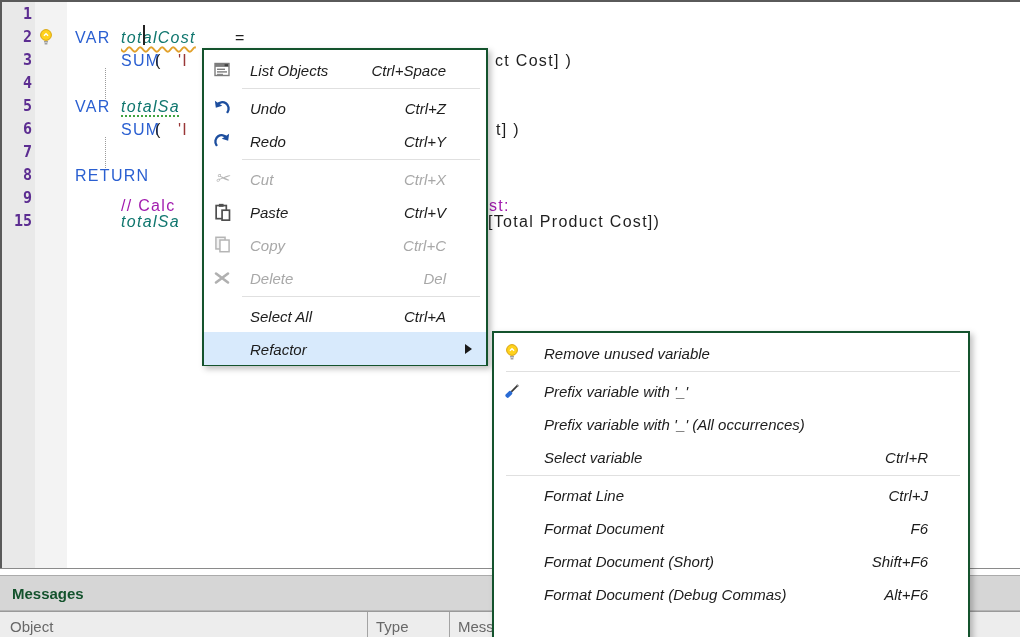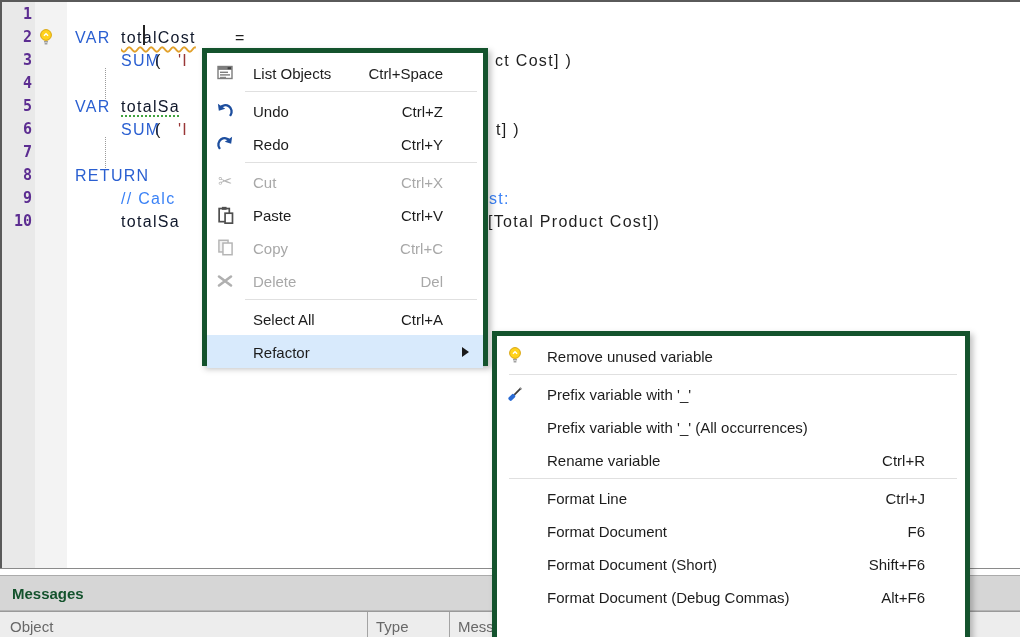--- a/index.html
+++ b/index.html
@@ -16,33 +16,33 @@
   #icon-margin{left:35px;top:2px;width:32px;height:566px;background:#f3f3f3;}
   #editor-bottom-border{left:0;top:568px;width:1020px;height:1px;background:#8a8a8a;}
 
   .code, .lnum{
     font-family:"DejaVu Sans Mono","Liberation Mono",monospace;
     font-weight:bold;white-space:pre;
   }
   .lnum{font-size:15px;color:#5c2d91;width:29px;text-align:right;line-height:23px;}
   .codeseg{font-size:16px;letter-spacing:1.3px;line-height:23px;}
   .kw{color:#2a5fd1;}
-  .vr{color:#0f172a;}
+  .vr{color:#0f766e;font-style:italic;}
   .st{color:#993737;}
-  .cm{color:#3b82f6;}
+  .cm{color:#a21caf;margin-top:7px;}
   .pn{color:#1f1f1f;}
   .wavy{text-decoration:underline wavy #e2a12b 1.5px;text-underline-offset:3px;}
   .dotgreen{text-decoration:underline dotted #3fa33f 2px;text-underline-offset:3px;}
   #caret{left:143px;top:25px;width:2px;height:20px;background:#222;}
   .indent-guide{width:1px;border-left:1px dotted #9a9a9a;}
 
   
   .menu{
-    position:absolute;background:#ffffff;border:5px solid #14532d;
-    box-shadow:3px 3px 6px rgba(0,0,0,.25);padding:3px 0;box-sizing:border-box;
+    position:absolute;background:#ffffff;border:2px solid #14532d;
+    box-shadow:3px 3px 6px rgba(0,0,0,.25);padding:3px 0;box-sizing:border-box;font-style:italic;
   }
   #context-menu{left:202px;top:48px;width:286px;height:318px;z-index:10;}
   #refactor-submenu{left:492px;top:331px;width:478px;height:313px;z-index:11;}
   .mi{position:relative;height:33px;}
   .mi .ico{position:absolute;left:8px;top:50%;transform:translateY(-50%);
            width:20px;height:20px;display:flex;align-items:center;justify-content:center;}
   .mi .lbl{position:absolute;left:46px;top:50%;transform:translateY(-50%);
            font-size:15px;color:#1c1c1c;white-space:nowrap;}
   .mi .sc{position:absolute;right:40px;top:50%;transform:translateY(-50%);
           font-size:15px;color:#1c1c1c;white-space:nowrap;}
@@ -78,21 +78,21 @@
 
   <div class="abs lnum" style="left:3px;top:3px;">1</div>
   <div class="abs lnum" style="left:3px;top:26px;">2</div>
   <div class="abs lnum" style="left:3px;top:49px;">3</div>
   <div class="abs lnum" style="left:3px;top:72px;">4</div>
   <div class="abs lnum" style="left:3px;top:95px;">5</div>
   <div class="abs lnum" style="left:3px;top:118px;">6</div>
   <div class="abs lnum" style="left:3px;top:141px;">7</div>
   <div class="abs lnum" style="left:3px;top:164px;">8</div>
   <div class="abs lnum" style="left:3px;top:187px;">9</div>
-  <div class="abs lnum" style="left:3px;top:210px;">10</div>
+  <div class="abs lnum" style="left:3px;top:210px;">15</div>
 
   <div class="abs" style="left:38px;top:28px;">
     <svg width="16" height="19" viewBox="0 0 16 19">
       <circle cx="8" cy="7" r="5.4" fill="#ffd21c" stroke="#d9a50f" stroke-width="1"></circle>
       <path d="M5.9 7.8 L8 5.7 L10.1 7.8" stroke="#ffffff" stroke-width="1.3" fill="none"></path>
       <rect x="6" y="13.2" width="4" height="1.2" fill="#8a8a8a"></rect>
       <rect x="6.6" y="15.2" width="2.8" height="1.2" fill="#8a8a8a"></rect>
     </svg>
   </div>
 
@@ -244,21 +244,21 @@
           <rect x="6.2" y="8.8" width="3.8" height="6.6" rx="1.5" fill="#2a6bd4"></rect>
         </g>
       </svg>
     </span>
     <span class="lbl">Prefix variable with '_'</span>
   </div>
   <div class="mi">
     <span class="lbl">Prefix variable with '_' (All occurrences)</span>
   </div>
   <div class="mi">
-    <span class="lbl">Rename variable</span>
+    <span class="lbl">Select variable</span>
     <span class="sc">Ctrl+R</span>
   </div>
   <div class="sep"></div>
   <div class="mi">
     <span class="lbl">Format Line</span>
     <span class="sc">Ctrl+J</span>
   </div>
   <div class="mi">
     <span class="lbl">Format Document</span>
     <span class="sc">F6</span>

